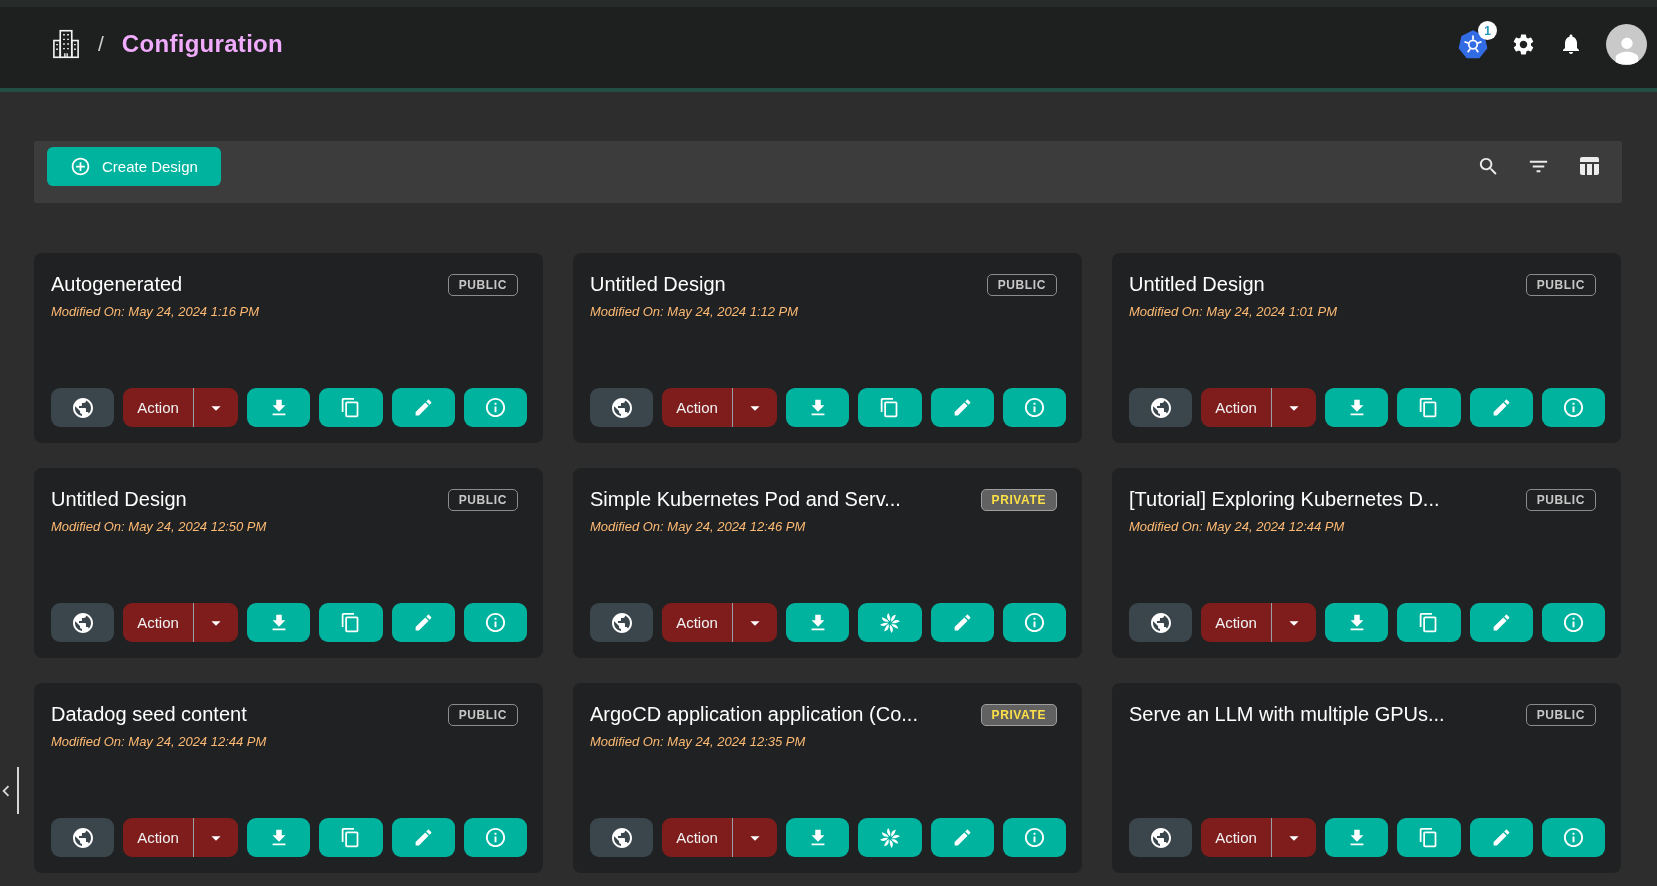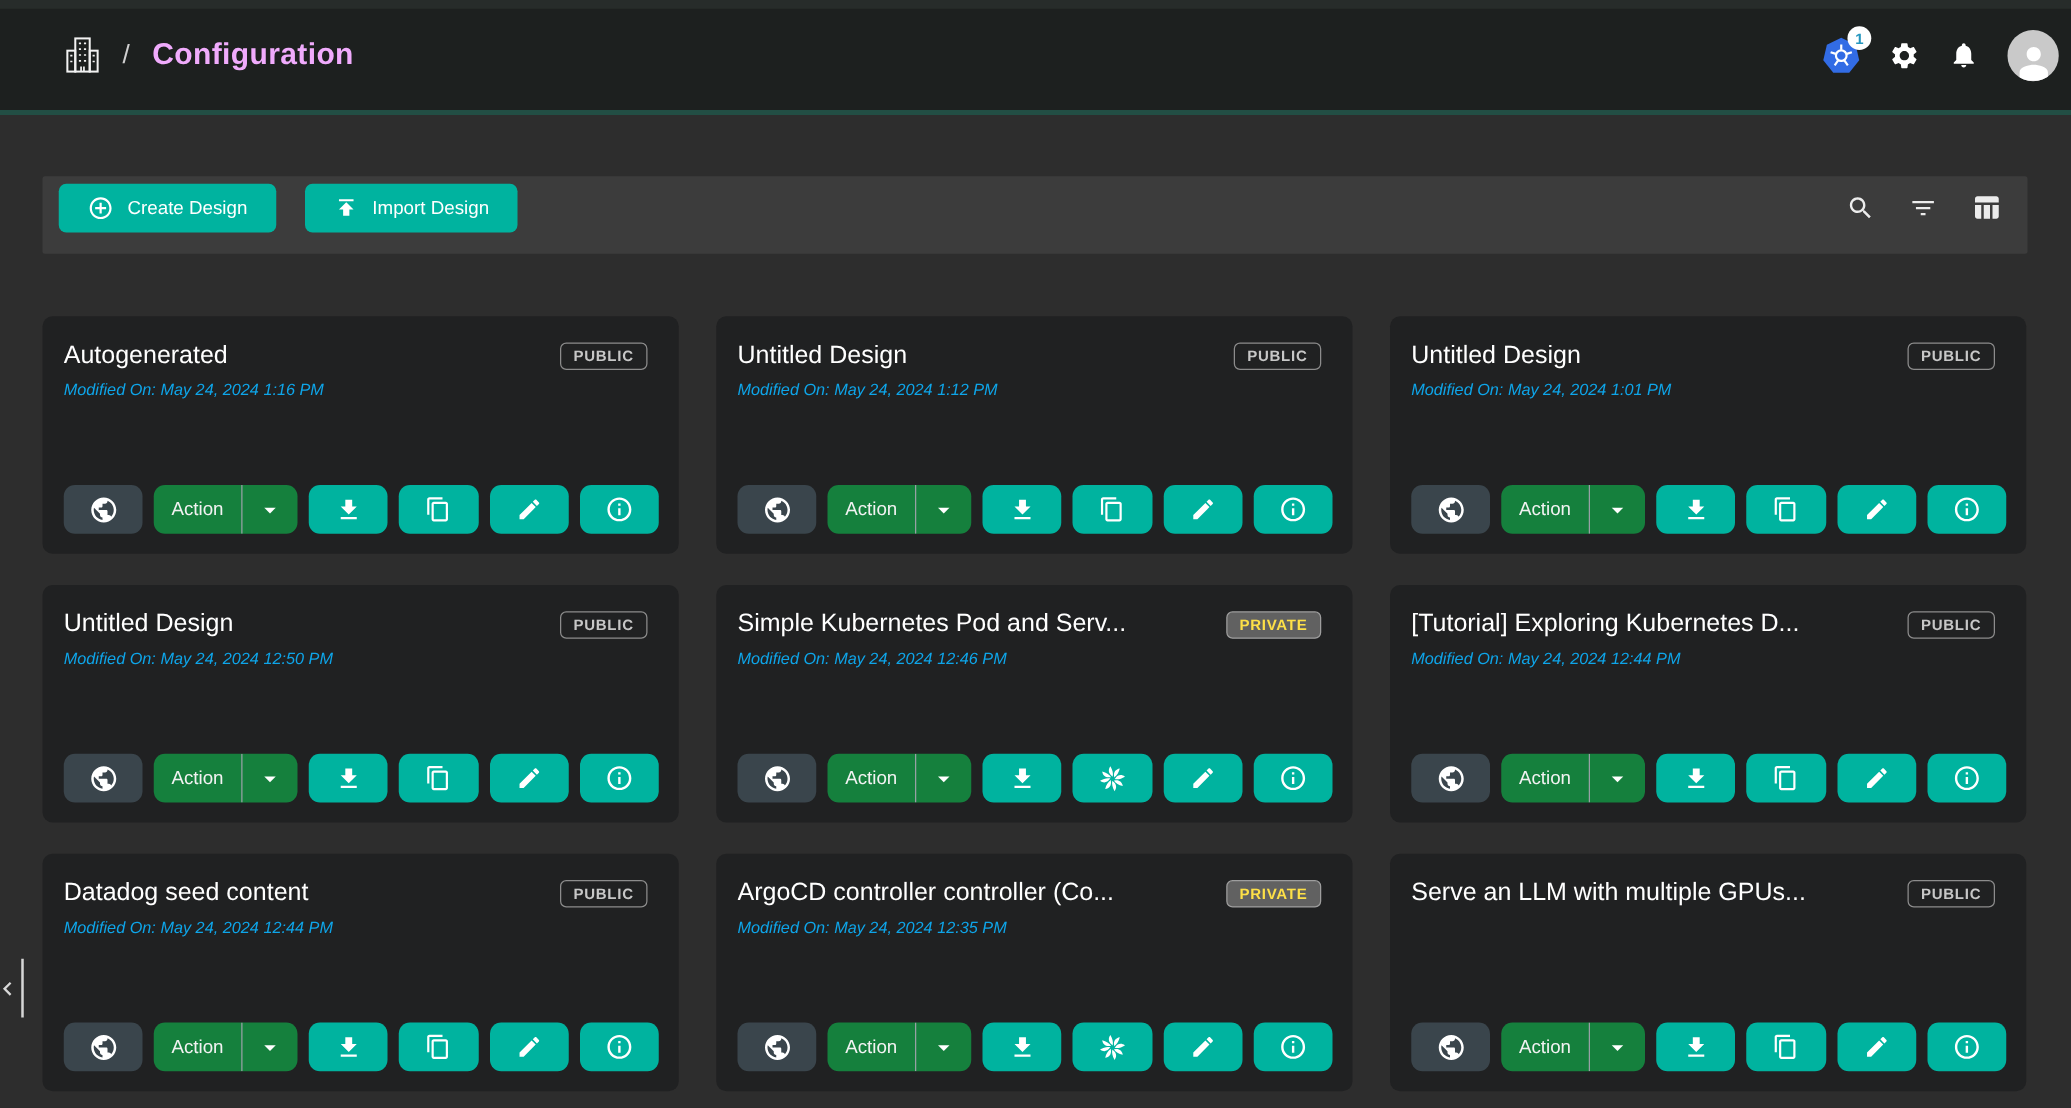--- a/index.html
+++ b/index.html
@@ -21,25 +21,25 @@
   .tbtn { height:39px; border:none; border-radius:6px; background:#00b39f; color:#fff; font-family:inherit; font-size:15px; display:flex; align-items:center; gap:11px; padding:0 23px; cursor:pointer; }
   .tbtn + .tbtn { margin-left:23px; }
   .toolbar-icons { margin-left:auto; display:flex; align-items:center; gap:27px; }
   
   .grid { margin:50px 36px 0 34px; display:grid; grid-template-columns:repeat(3,1fr); column-gap:30px; row-gap:25px; }
   .card { height:190px; background:#202122; border-radius:8px; padding:0 16px 0 17px; position:relative; }
   .card-top { margin-top:20px; display:flex; align-items:flex-end; }
   .card-title { flex:1; min-width:0; color:#fff; font-size:20px; font-weight:500; white-space:nowrap; overflow:hidden; line-height:1.15; }
   .badge { flex:none; margin-left:12px; margin-top:1px; font-size:12px; letter-spacing:.6px; color:#c7c7c7; border:1px solid #8c8c8c; border-radius:5px; padding:3px 10px 3px; margin-right:9px;font-weight:bold; }
   .badge.private { background:#616161; color:#fde047; border-color:#9e9e9e; }
-  .modified { margin-top:8px; color:#0ea5e9; font-size:13px; font-style:italic; }
+  .modified { margin-top:8px; color:#fdba74; font-size:13px; font-style:italic; }
   .btn-row { position:absolute; left:17px; right:16px; bottom:16px; height:39px; display:flex; gap:9px; }
   .btn { border:none; border-radius:9px; display:flex; align-items:center; justify-content:center; cursor:pointer; font-family:inherit; }
   .globe-btn { width:63px; background:#3a454c; }
-  .action-btn { width:115px; background:#15803d; padding:0; overflow:hidden; }
+  .action-btn { width:115px; background:#7f1d1d; padding:0; overflow:hidden; }
   .action-label { flex:1; color:#f2f2f2; font-size:15px; display:flex; align-items:center; justify-content:center; height:100%; }
   .action-divider { width:1px; height:100%; background:#98a0a5; }
   .action-caret { width:44px; height:100%; display:flex; align-items:center; justify-content:center; }
   .teal-btn { flex:1; background:#00b39f; }
   
   .drawer-tab { position:absolute; left:0; top:767px; width:19px; height:47px; border-right:2px solid #d6d6d6; display:flex; align-items:center; justify-content:flex-start; }
   .drawer-tab svg { margin-left:-5px; }
 </style>
 </head>
 <body>
@@ -105,26 +105,20 @@
   </div>
 </div>
 
 <div class="toolbar">
   <button class="tbtn">
     <svg width="21" height="21" viewBox="0 0 24 24" fill="#ffffff">
         <path d="M13 7h-2v4H7v2h4v4h2v-4h4v-2h-4V7zm-1-5C6.48 2 2 6.48 2 12s4.48 10 10 10 10-4.48 10-10S17.52 2 12 2zm0 18c-4.41 0-8-3.59-8-8s3.59-8 8-8 8 3.59 8 8-3.59 8-8 8z"></path>
       </svg>
     <span>Create Design</span>
   </button>
-  <button class="tbtn">
-    <svg width="20" height="20" viewBox="0 0 24 24" fill="#ffffff">
-        <path d="M5 4v2h14V4H5zm0 10h4v6h6v-6h4l-7-7-7 7z"></path>
-      </svg>
-    <span>Import Design</span>
-  </button>
   <div class="toolbar-icons">
     <span class="hicon">
       <svg width="23" height="23" viewBox="0 0 24 24" fill="#ececec">
           <path d="M15.5 14h-.79l-.28-.27C15.41 12.59 16 11.11 16 9.5 16 5.91 13.09 3 9.5 3S3 5.91 3 9.5 5.91 16 9.5 16c1.61 0 3.09-.59 4.23-1.57l.27.28v.79l5 4.99L20.49 19l-4.99-5zm-6 0C7.01 14 5 11.99 5 9.5S7.01 5 9.5 5 14 7.01 14 9.5 11.99 14 9.5 14z"></path>
         </svg>
     </span>
     <span class="hicon">
       <svg width="23" height="23" viewBox="0 0 24 24" fill="#ececec">
           <path d="M10 18h4v-2h-4v2zM3 6v2h18V6H3zm3 7h12v-2H6v2z"></path>
         </svg>
@@ -457,21 +451,21 @@
       <button class="btn teal-btn">
         <svg width="23" height="23" viewBox="0 0 24 24" fill="#ffffff">
             <path d="M11 7h2v2h-2zm0 4h2v6h-2zm1-9C6.48 2 2 6.48 2 12s4.48 10 10 10 10-4.48 10-10S17.52 2 12 2zm0 18c-4.41 0-8-3.59-8-8s3.59-8 8-8 8 3.59 8 8-3.59 8-8 8z"></path>
           </svg>
       </button>
     </div>
   </div>
 
   <div class="card">
     <div class="card-top">
-      <div class="card-title">ArgoCD controller controller (Co...</div>
+      <div class="card-title">ArgoCD application application (Co...</div>
       <div class="badge private">PRIVATE</div>
     </div>
     <div class="modified">Modified On: May 24, 2024 12:35 PM</div>
     <div class="btn-row">
       <button class="btn globe-btn">
         <svg width="24" height="24" viewBox="0 0 24 24" fill="#ffffff">
             <path d="M12 2C6.48 2 2 6.48 2 12s4.48 10 10 10 10-4.48 10-10S17.52 2 12 2zm-1 17.93c-3.95-.49-7-3.85-7-7.93 0-.62.08-1.21.21-1.79L9 15v1c0 1.1.9 2 2 2v1.93zm6.9-2.54c-.26-.81-1-1.39-1.9-1.39h-1v-3c0-.55-.45-1-1-1H8v-2h2c.55 0 1-.45 1-1V7h2c1.1 0 2-.9 2-2v-.41c2.93 1.19 5 4.06 5 7.41 0 2.08-.8 3.97-2.1 5.39z"></path>
           </svg>
       </button>
       <div class="btn action-btn">

